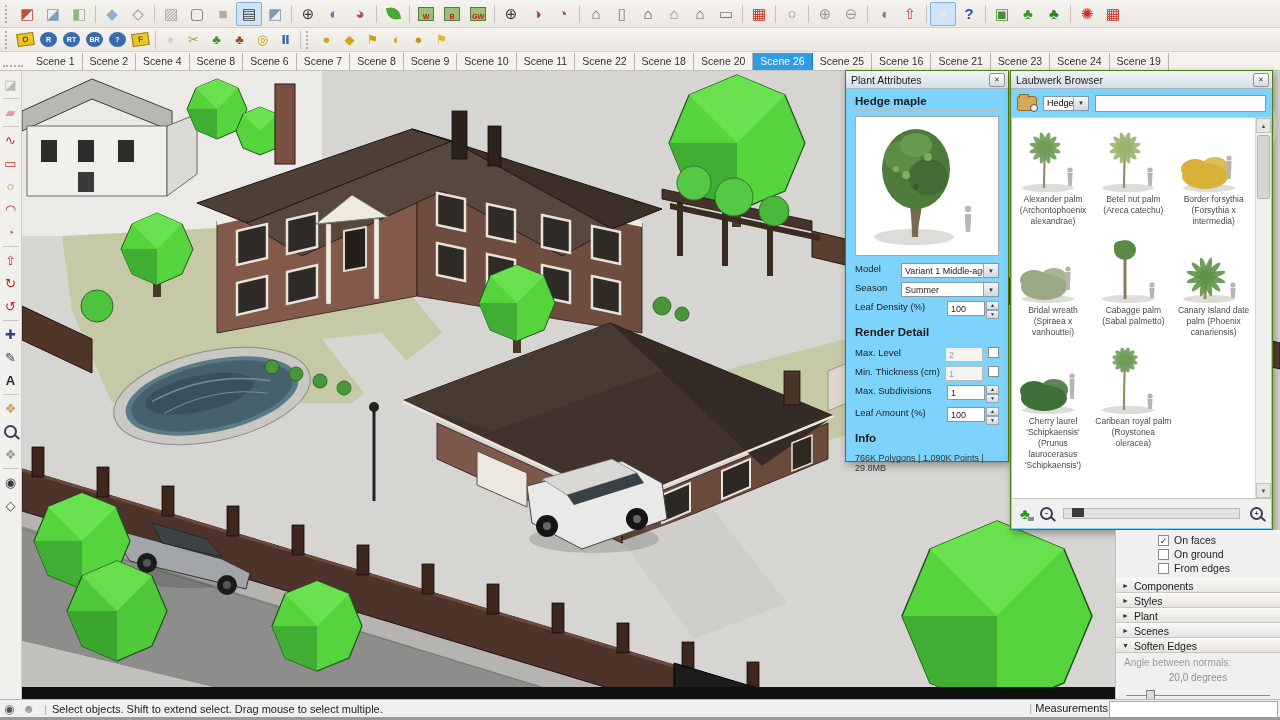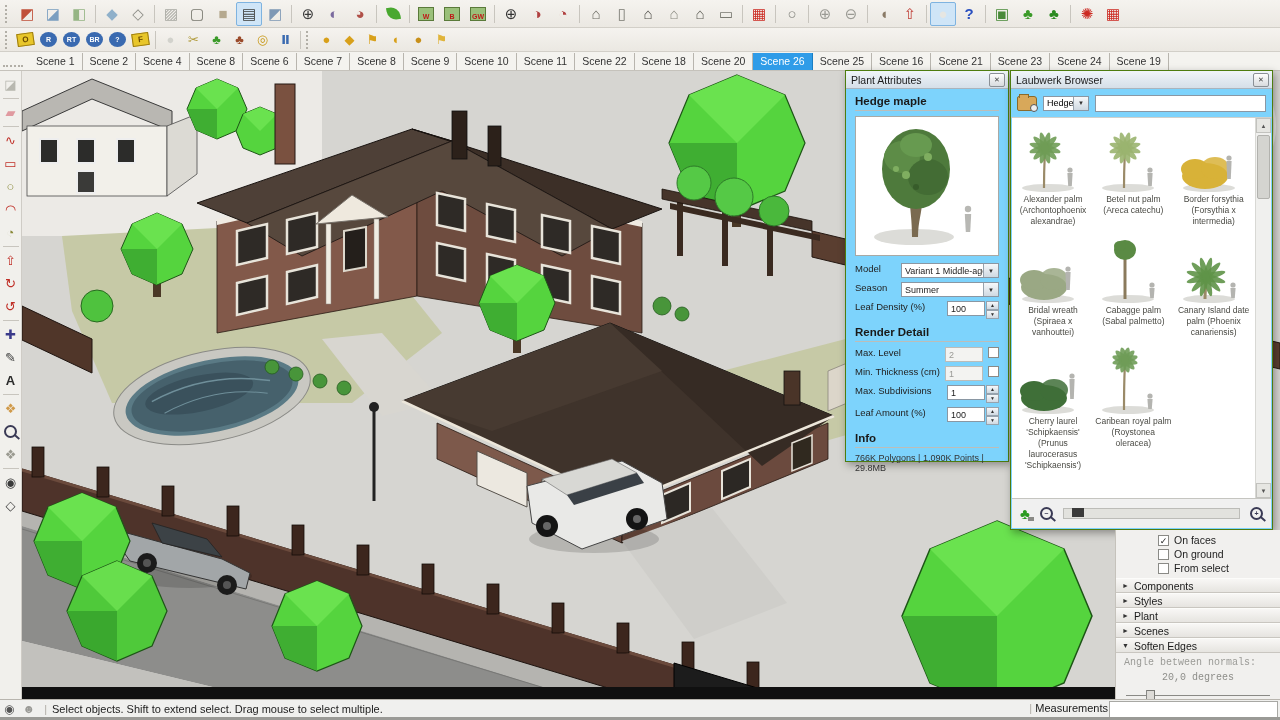--- a/index.html
+++ b/index.html
@@ -102,21 +102,21 @@
   .lw-slider .thumb{position:absolute;left:8px;top:-1px;width:12px;height:9px;background:#3a3a3a;}
 
   
   .tray{position:absolute;left:1115px;top:530px;width:165px;height:169px;background:#f1f0ee;
     border-left:1px solid #c5c2bb;box-sizing:border-box;overflow:hidden;}
   .cb-row{display:flex;align-items:center;gap:5px;padding:1px 0 1px 42px;font-size:10.5px;color:#222;}
   .cb.checked{color:#222;}
   .tray-header{height:13px;display:flex;align-items:center;gap:5px;padding:0 0 0 6px;font-size:10.5px;color:#1a1a1a;
     background:linear-gradient(#f8f7f5,#e6e4e0);border-top:1px solid #fcfcfa;border-bottom:1px solid #c9c6c0;}
   .tray-arrow{font-size:7px;color:#333;}
-  .soften-body{padding:4px 8px 4px 8px;font-family:Liberation Mono, monospace;}
+  .soften-body{padding:4px 8px 4px 8px;}
   .soften-label{font-size:10px;color:#9b9b97;margin-bottom:4px;}
   .soften-value{font-size:10px;color:#8e8e8a;text-align:center;margin-bottom:6px;}
   .soften-slider{position:relative;height:12px;margin:0 2px 4px 2px;}
   .soften-slider .track{position:absolute;top:6px;left:0;right:0;height:1px;background:#8a8a86;}
   .soften-slider .sthumb{position:absolute;top:1px;left:14%;width:7px;height:11px;background:#dddbd7;
     border:1px solid #7a7a76;clip-path:polygon(0 0,100% 0,100% 70%,50% 100%,0 70%);}
 
   
   .statusbar{position:absolute;top:699px;left:0;width:1280px;height:18px;background:#f0f0ee;
     border-top:1px solid #b8b5ae;display:flex;align-items:center;font-size:11px;color:#222;box-sizing:border-box;}
@@ -741,21 +741,21 @@
         <div class="cb-row">
           <span class="cb checked">✓</span>
           <span class="cb-label">On faces</span>
         </div>
         <div class="cb-row">
           <span class="cb"></span>
           <span class="cb-label">On ground</span>
         </div>
         <div class="cb-row">
           <span class="cb"></span>
-          <span class="cb-label">From select</span>
+          <span class="cb-label">From edges</span>
         </div>
       </div>
     <div>
         <div class="tray-header">
           <span class="tray-arrow">►</span>
           <span>Components</span>
         </div>
         <div class="tray-header">
           <span class="tray-arrow">►</span>
           <span>Styles</span>

